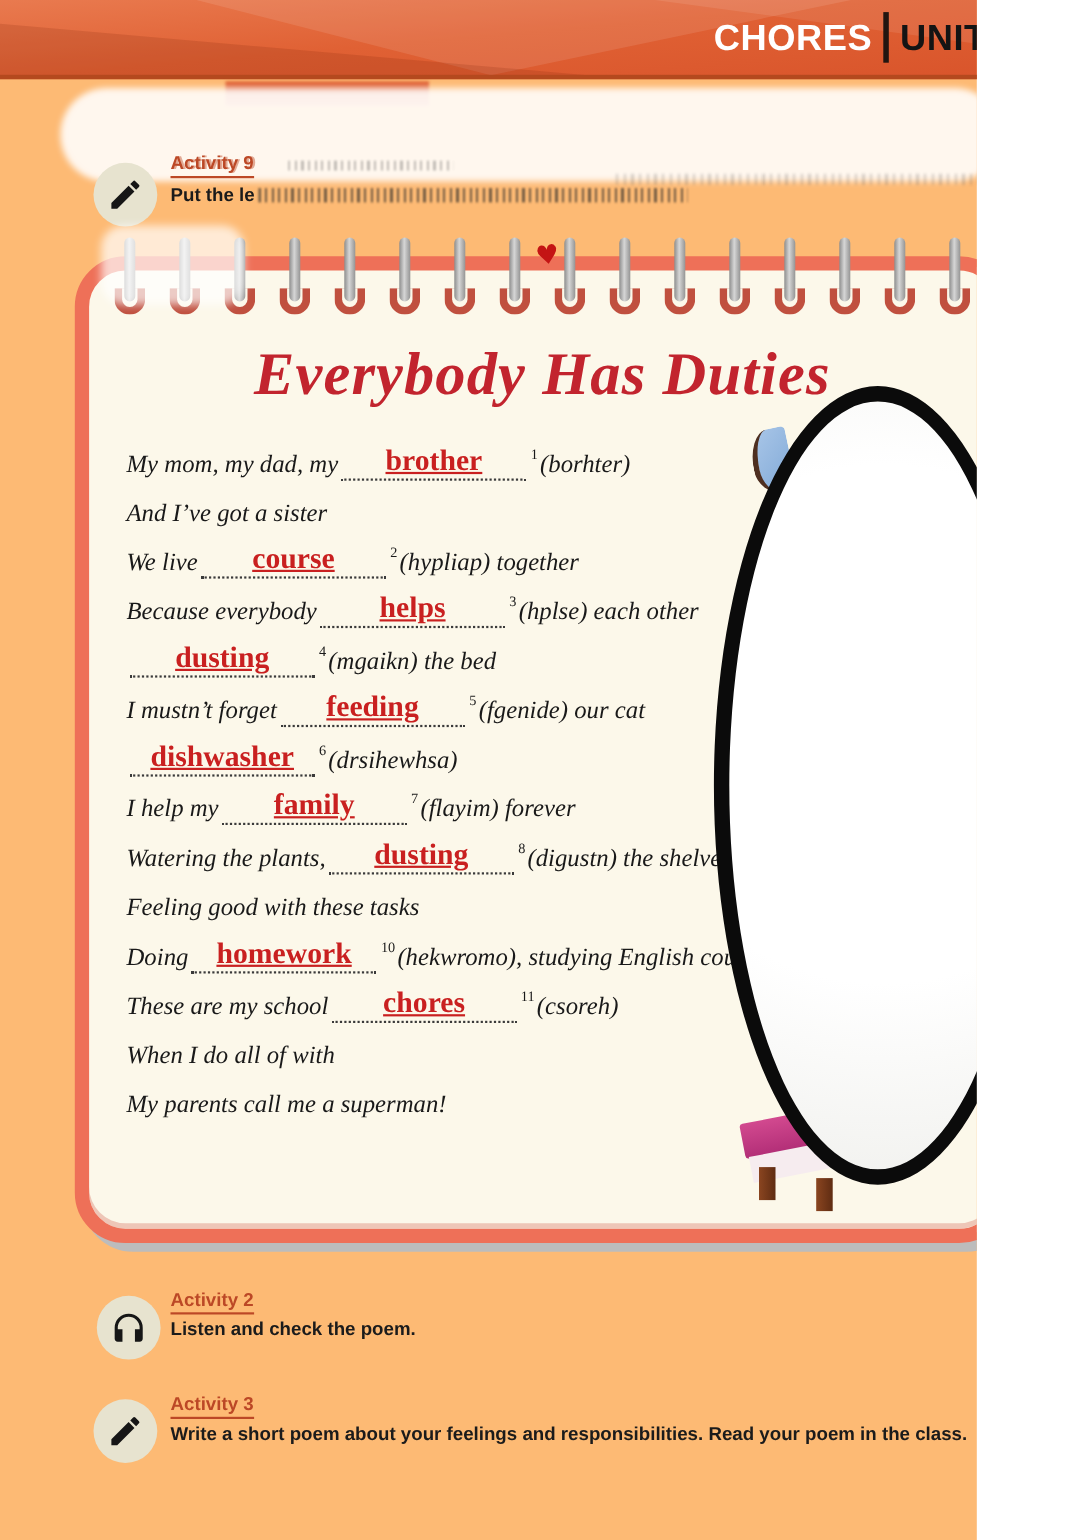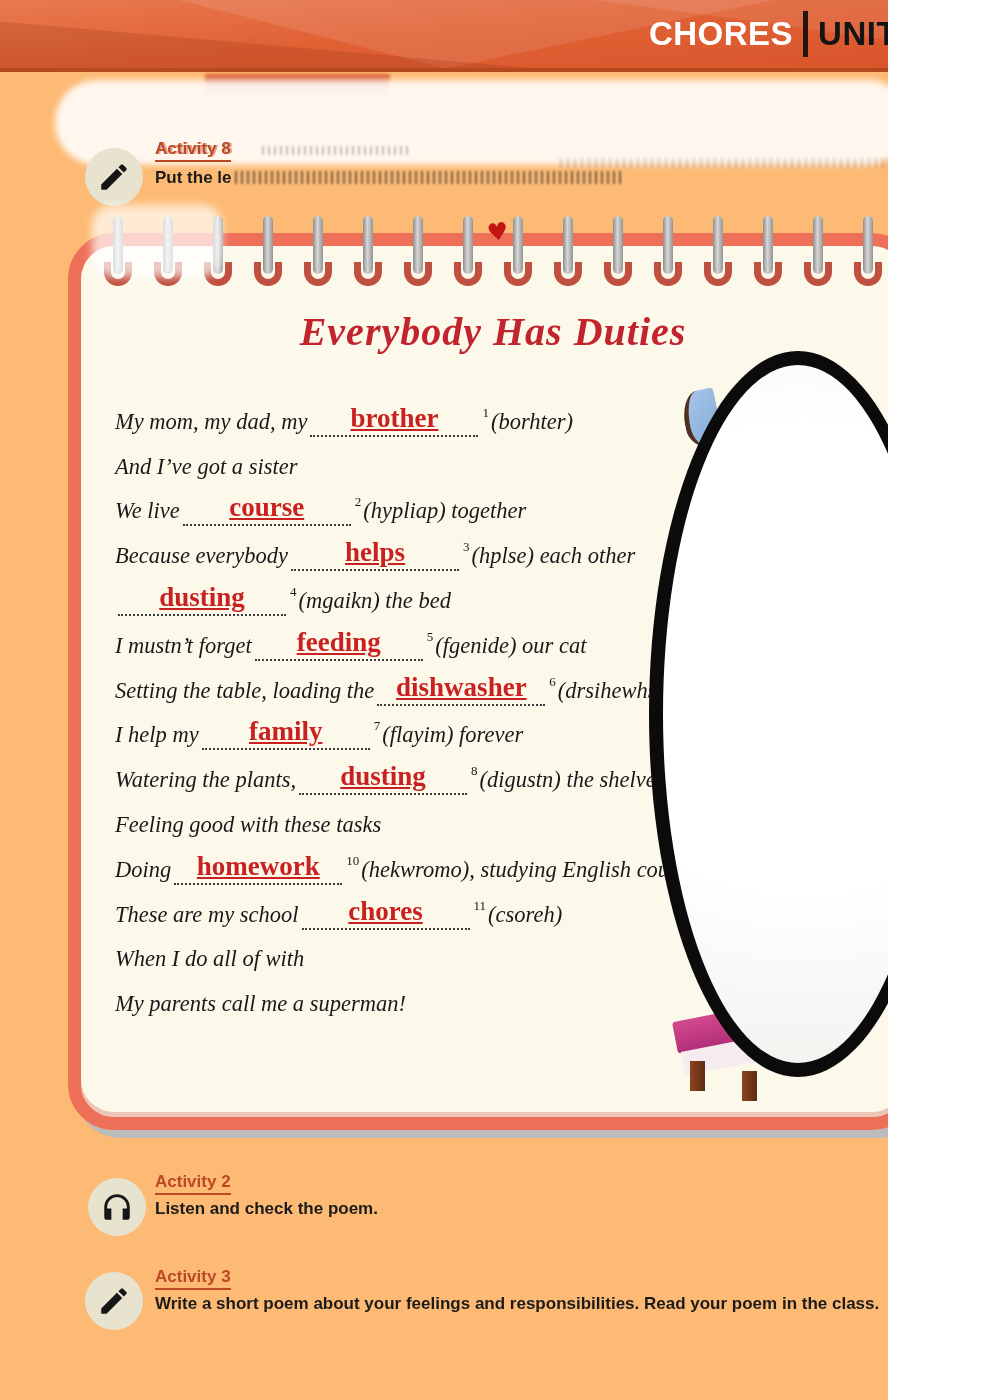--- a/index.html
+++ b/index.html
@@ -50,21 +50,21 @@
              background:linear-gradient(90deg,#8d8d8d,#d6d6d6 45%,#949494);}
   .ring-u{position:absolute;top:262px;width:28px;height:24px;z-index:11;box-sizing:border-box;
           border:7px solid #c0503f;border-top:none;border-radius:0 0 16px 16px;}
   .ring-fade{position:absolute;left:92px;top:205px;width:130px;height:72px;z-index:20;
              background:rgba(255,255,255,.7);filter:blur(4px);border-radius:20px;}
   .heart{position:absolute;left:487px;top:218px;font-size:24px;color:#c41414;z-index:14;
          transform:rotate(-8deg);font-family:"DejaVu Sans",sans-serif;}
 
   .nb-title{position:absolute;left:118px;top:308px;width:750px;text-align:center;z-index:5;
             font-family:"Liberation Serif",serif;font-style:italic;font-weight:600;
-            font-size:40px;color:#c2242e;letter-spacing:1px;}
+            font-size:55px;color:#c2242e;letter-spacing:1px;}
 
   
   .poem{position:absolute;left:115px;top:392px;width:770px;z-index:5;}
   .poem-line{height:44.8px;white-space:nowrap;font-family:"Liberation Serif",serif;
              font-style:italic;font-size:22.5px;color:#191919;display:flex;align-items:flex-end;}
   .poem-line .txt{line-height:30px;}
   .blank{display:inline-block;position:relative;width:168px;height:30px;margin:0 3px;
          border-bottom:2.5px dotted #3a3a3a;flex:none;}
   .answer{position:absolute;bottom:1px;left:50%;transform:translateX(-50%);
           font-family:"Liberation Serif",serif;font-style:normal;font-weight:bold;
@@ -118,21 +118,21 @@
 
   <div class="blur-tab"></div>
   <div class="blur-blob"></div>
 
   <div class="act-circle" style="left:85px;top:148px;">
     <svg viewBox="0 0 24 24">
       <path fill="#161616" d="M3 17.25V21h3.75L17.8 9.94l-3.75-3.75L3 17.25z M20.7 7.04a1 1 0 0 0 0-1.41l-2.34-2.34a1 1 0 0 0-1.41 0l-1.83 1.83 3.75 3.75 1.83-1.83z"></path>
     </svg>
   </div>
   <div class="act-heading distort" style="left:155px;top:139px;">
-    <span>Activity 8</span>
+    <span>Activity 9</span>
   </div>
   <div class="smudge-small"></div>
   <div class="act-desc" style="left:155px;top:168px;">
     <span>Put the le</span><span class="smudge"></span>
   </div>
   <div class="blur-streak-right"></div>
 
   <div class="notebook"></div>
   <div id="rings">
       <div class="ring-u" style="left: 104px;"></div>
@@ -209,21 +209,20 @@
       </div>
       <div class="poem-line">
         <span class="txt">I mustn’t forget </span>
         <span class="blank">
           <span class="answer">feeding</span>
         </span>
         <span class="blank-num">5</span>
         <span class="txt"> (fgenide) our cat</span>
       </div>
       <div class="poem-line">
-        <span class="txt">Setting the table, loading the </span>
         <span class="blank">
           <span class="answer">dishwasher</span>
         </span>
         <span class="blank-num">6</span>
         <span class="txt"> (drsihewhsa)</span>
       </div>
       <div class="poem-line">
         <span class="txt">I help my </span>
         <span class="blank">
           <span class="answer">family</span>

